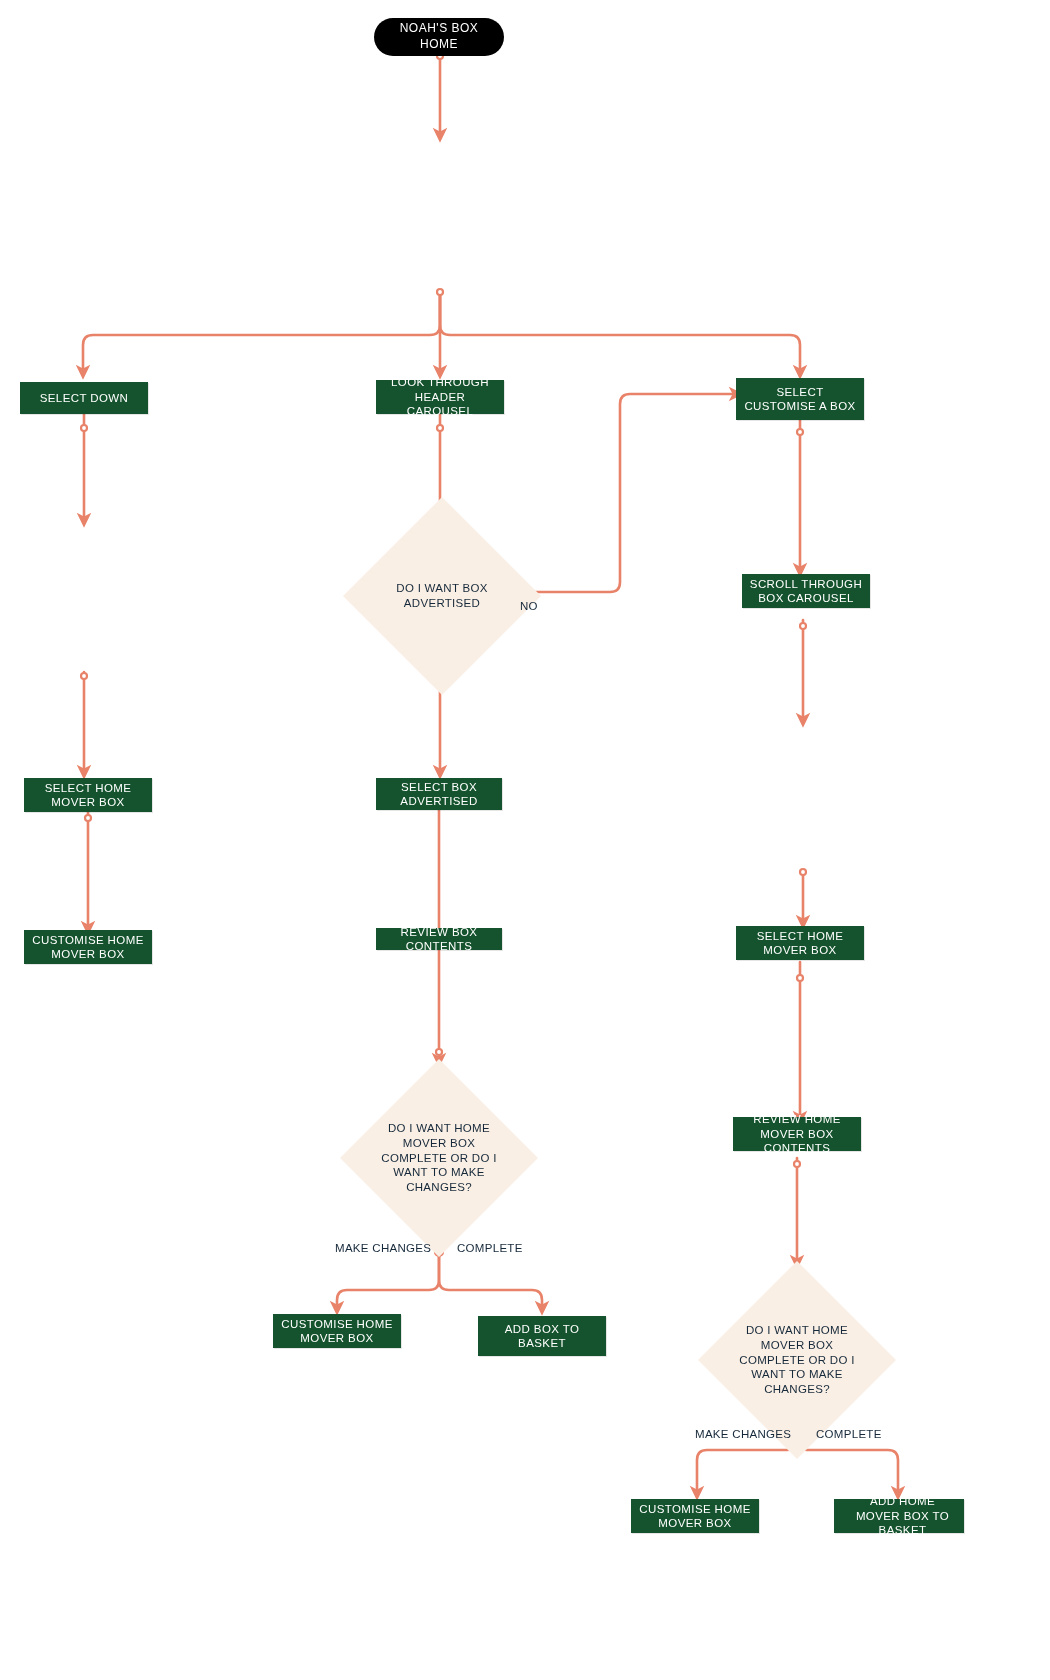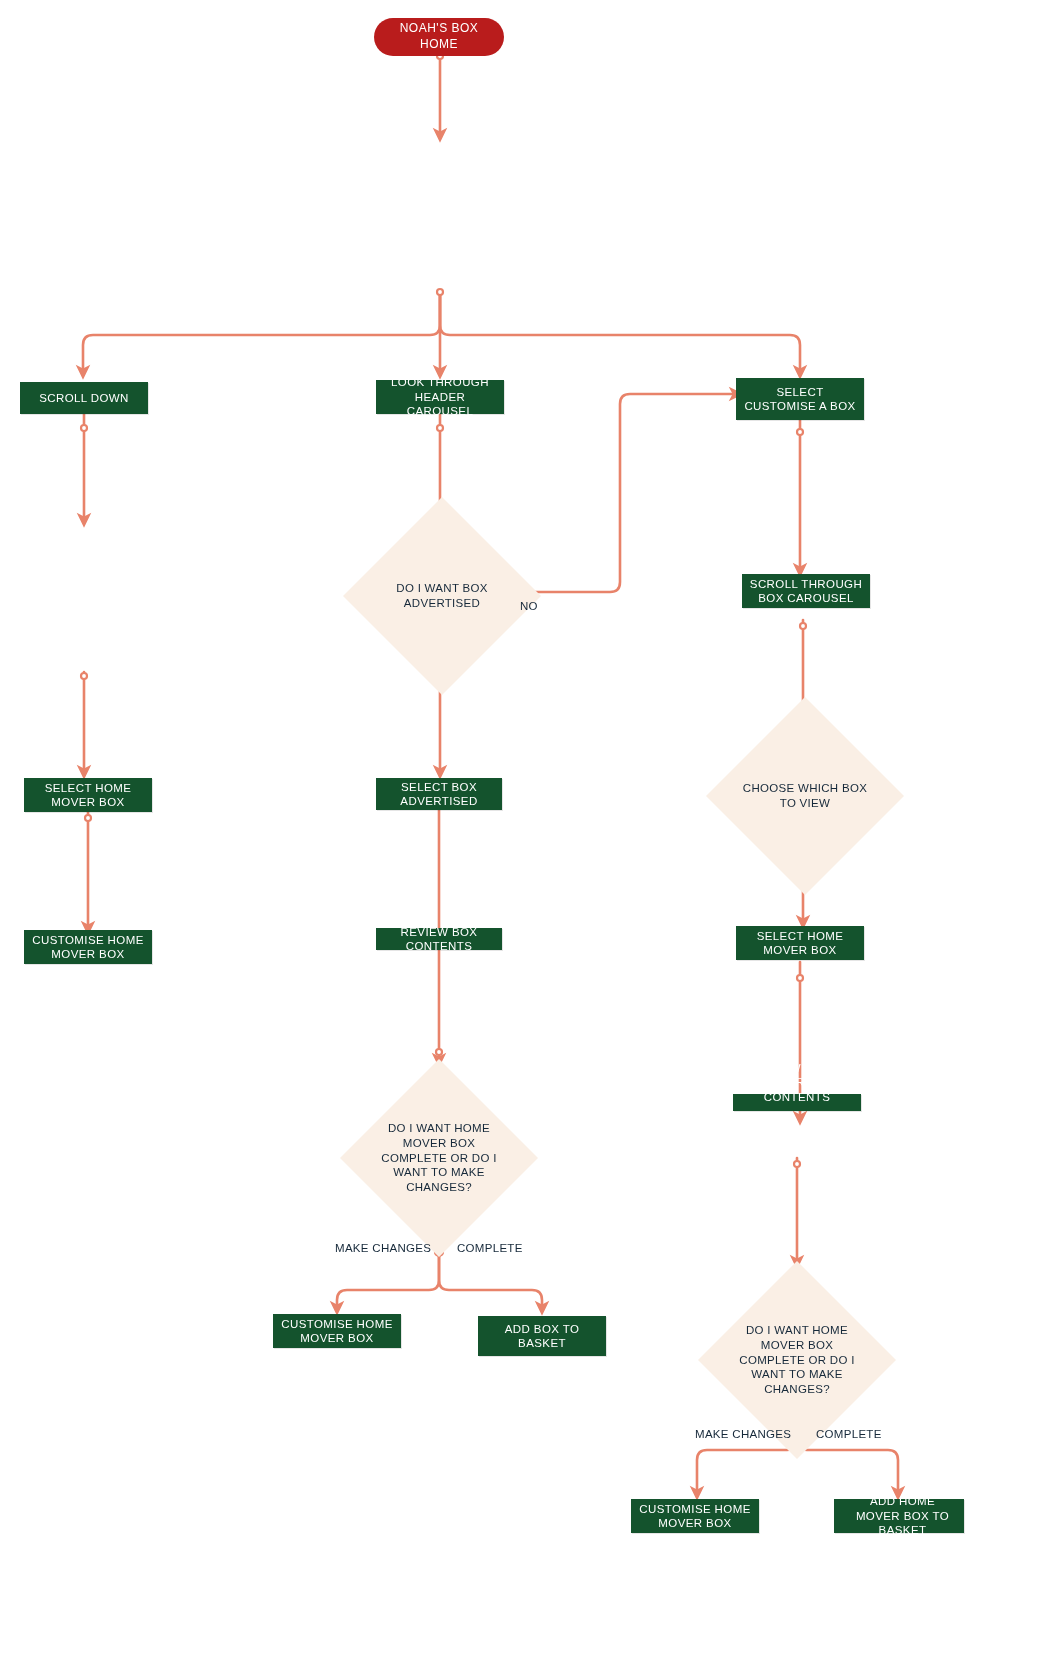--- a/index.html
+++ b/index.html
@@ -6,21 +6,21 @@
   body{width:1050px;height:1680px;position:relative;
        font-family:"Liberation Sans","DejaVu Sans",sans-serif;
        -webkit-font-smoothing:antialiased;}
   #canvas{position:absolute;left:0;top:0;width:1050px;height:1680px;overflow:hidden;}
   svg#wires{position:absolute;left:0;top:0;width:1050px;height:1680px;}
 
   .node{position:absolute;box-sizing:border-box;display:flex;align-items:center;
         justify-content:center;text-align:center;}
   .proc{background:#14532d;color:#ffffff;letter-spacing:.4px;line-height:1.25;
         font-size:11.5px;padding:7px 6px;box-shadow:1px 1px 0 rgba(0,0,0,.10);}
-  .term{background:#b91c1c;color:#ffffff;border-radius:22px;letter-spacing:.5px;
+  .term{background:#000000;color:#ffffff;border-radius:22px;letter-spacing:.5px;
         line-height:1.3;font-size:12px;}
   .dec{color:#16293a;font-size:11.5px;line-height:1.3;letter-spacing:.3px;}
   .dec .dshape{position:absolute;left:0;top:0;width:100%;height:100%;
        background:#faefe5;transform:rotate(45deg);}
   .dec .dtxt{position:relative;z-index:2;width:130%;padding:0 2px;}
   .edge-label{position:absolute;color:#16293a;font-size:11.5px;letter-spacing:.3px;
         white-space:nowrap;}
 </style>
 </head>
 <body>
@@ -82,21 +82,21 @@
     </g>
   </svg>
 
   <div class="node term" style="left:374px;top:18px;width:130px;height:38px;">
     <span style="white-space:pre-line;">NOAH'S BOX
 HOME</span>
   </div>
 
 
   <div class="node proc" style="left:20px;top:382px;width:128px;height:32px;">
-    <span>SCROLL DOWN</span>
+    <span>SELECT DOWN</span>
   </div>
 
   <div class="node proc" style="left:376px;top:380px;width:128px;height:34px;">
     <span>LOOK THROUGH HEADER CAROUSEL</span>
   </div>
 
   <div class="node proc" style="left:736px;top:378px;width:128px;height:42px;">
     <span>SELECT CUSTOMISE A BOX</span>
   </div>
 
@@ -115,43 +115,39 @@
   </div>
 
   <div class="node proc" style="left:24px;top:778px;width:128px;height:34px;">
     <span>SELECT HOME MOVER BOX</span>
   </div>
 
   <div class="node proc" style="left:376px;top:778px;width:126px;height:32px;">
     <span>SELECT BOX ADVERTISED</span>
   </div>
 
-  <div class="node dec" style="left:735px;top:726px;width:140px;height:140px;">
-    <span class="dshape"></span>
-    <span class="dtxt">CHOOSE WHICH BOX TO VIEW</span>
-  </div>
 
   <div class="node proc" style="left:24px;top:930px;width:128px;height:34px;">
     <span>CUSTOMISE HOME MOVER BOX</span>
   </div>
 
   <div class="node proc" style="left:376px;top:928px;width:126px;height:22px;">
     <span>REVIEW BOX CONTENTS</span>
   </div>
 
   <div class="node proc" style="left:736px;top:926px;width:128px;height:34px;">
     <span>SELECT HOME MOVER BOX</span>
   </div>
 
   <div class="node dec" style="left:369px;top:1066px;width:140px;height:184px;">
     <span class="dshape" style="width:140px;height:140px;top:22px;"></span>
     <span class="dtxt">DO I WANT HOME MOVER BOX COMPLETE OR DO I WANT TO MAKE CHANGES?</span>
   </div>
 
-  <div class="node proc" style="left:733px;top:1094px;width:128px;height:17px;align-items:flex-end;">
+  <div class="node proc" style="left:733px;top:1117px;width:128px;height:34px;">
     <span>REVIEW HOME MOVER BOX CONTENTS</span>
   </div>
 
   <div class="edge-label" style="left:335px;top:1242px;">
     <span>MAKE CHANGES</span>
   </div>
   <div class="edge-label" style="left:457px;top:1242px;">
     <span>COMPLETE</span>
   </div>
 

